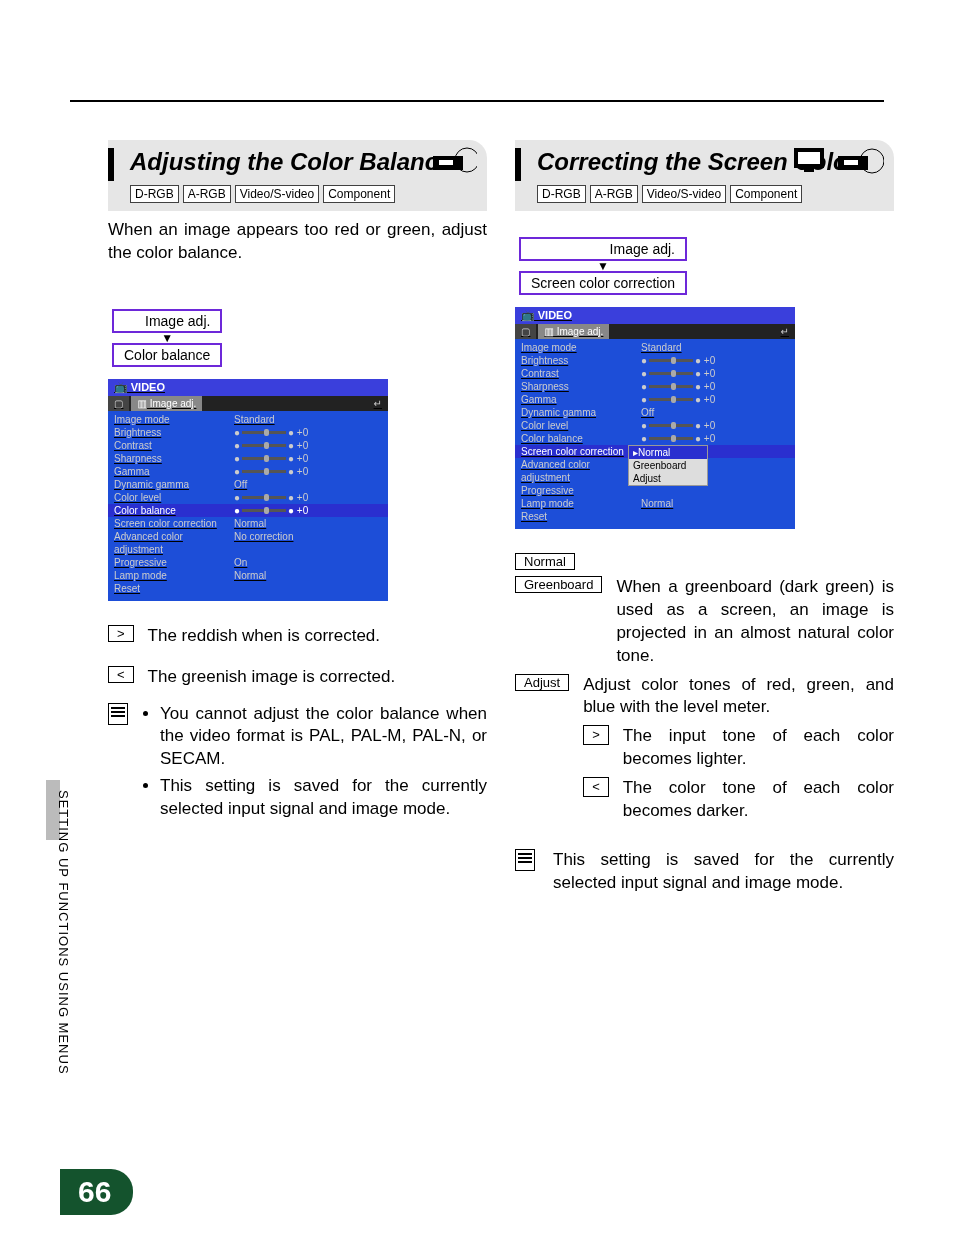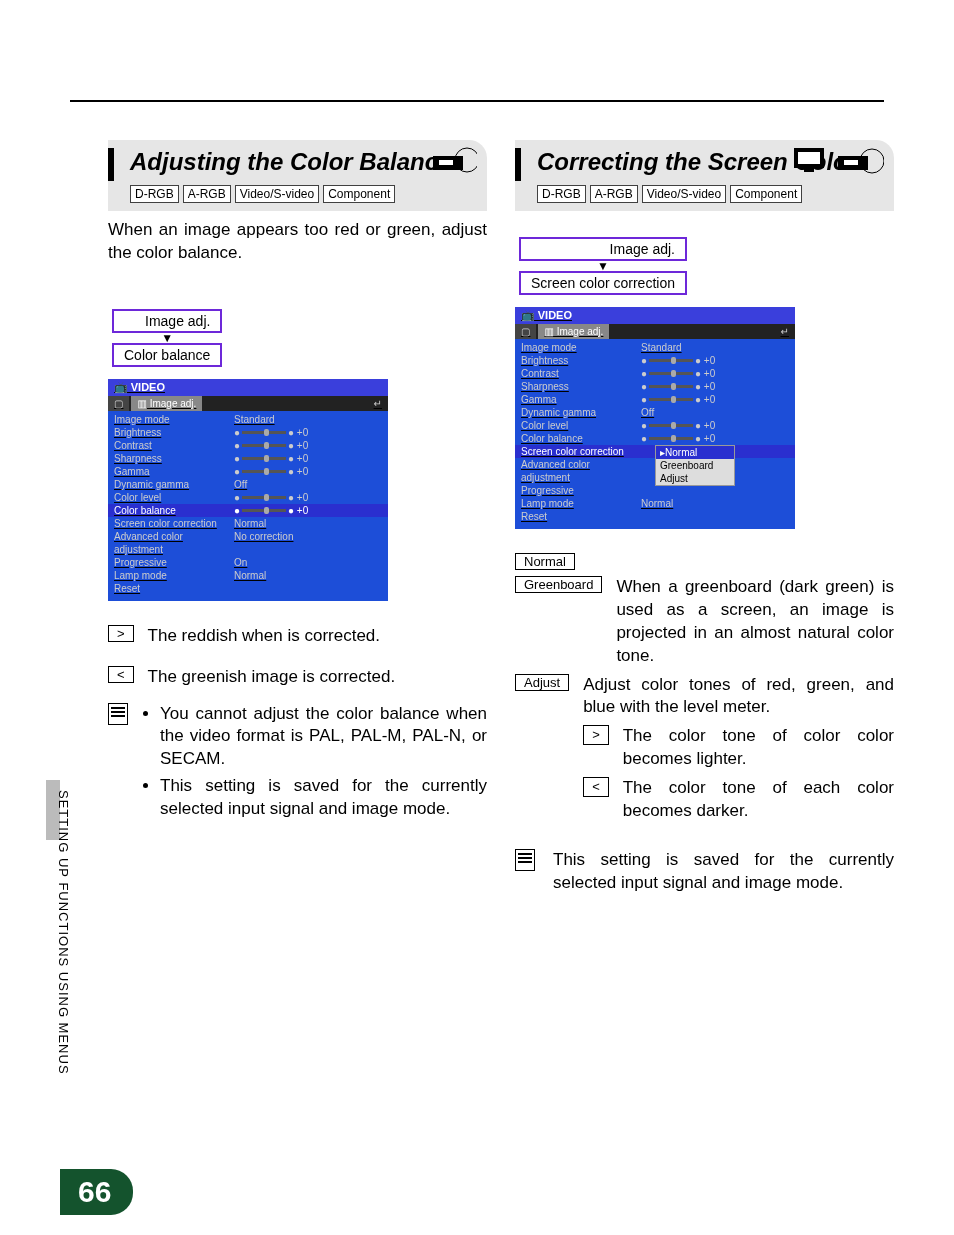--- a/index.html
+++ b/index.html
@@ -132,21 +132,21 @@
     display:inline-block; width:44px; height:3px; background:#555; position:relative;
   }
   .slider-track::after{
     content:""; position:absolute; left:50%; top:-2px; width:5px; height:7px; background:#aaa; border-radius:2px;
   }
   .dropdown-shot {
     position: relative;
   }
   .dropdown-options {
     position: absolute;
-    left: 140px; top: 0;
+    left: 113px; top: 0;
     background: #ddd;
     color: #000;
     font-size: 10px;
     border: 1px solid #999;
     width: 80px;
     z-index: 5;
   }
   .dropdown-options div { padding: 0 4px; }
   .dropdown-options .sel { background: #2a2fcf; color: #fff; }
   .key-row {
@@ -488,21 +488,21 @@
         </div>
         <div class="key-row">
           <span class="key-box">Greenboard</span>
           <div class="key-desc">When a greenboard (dark green) is used as a screen, an image is projected in an almost natural color tone.</div>
         </div>
         <div class="key-row">
           <span class="key-box">Adjust</span>
           <div class="key-desc">Adjust color tones of red, green, and blue with the level meter.<div class="sub-keys">
               <div class="key-row">
                 <span class="key-box">&gt;</span>
-                <span class="key-desc">The color tone of color color becomes lighter.</span>
+                <span class="key-desc">The input tone of each color becomes lighter.</span>
               </div>
               <div class="key-row">
                 <span class="key-box">&lt;</span>
                 <span class="key-desc">The color tone of each color becomes darker.</span>
               </div>
             </div></div>
         </div>
       </div>
 
     <div class="note-row" style="margin-top:20px;">

